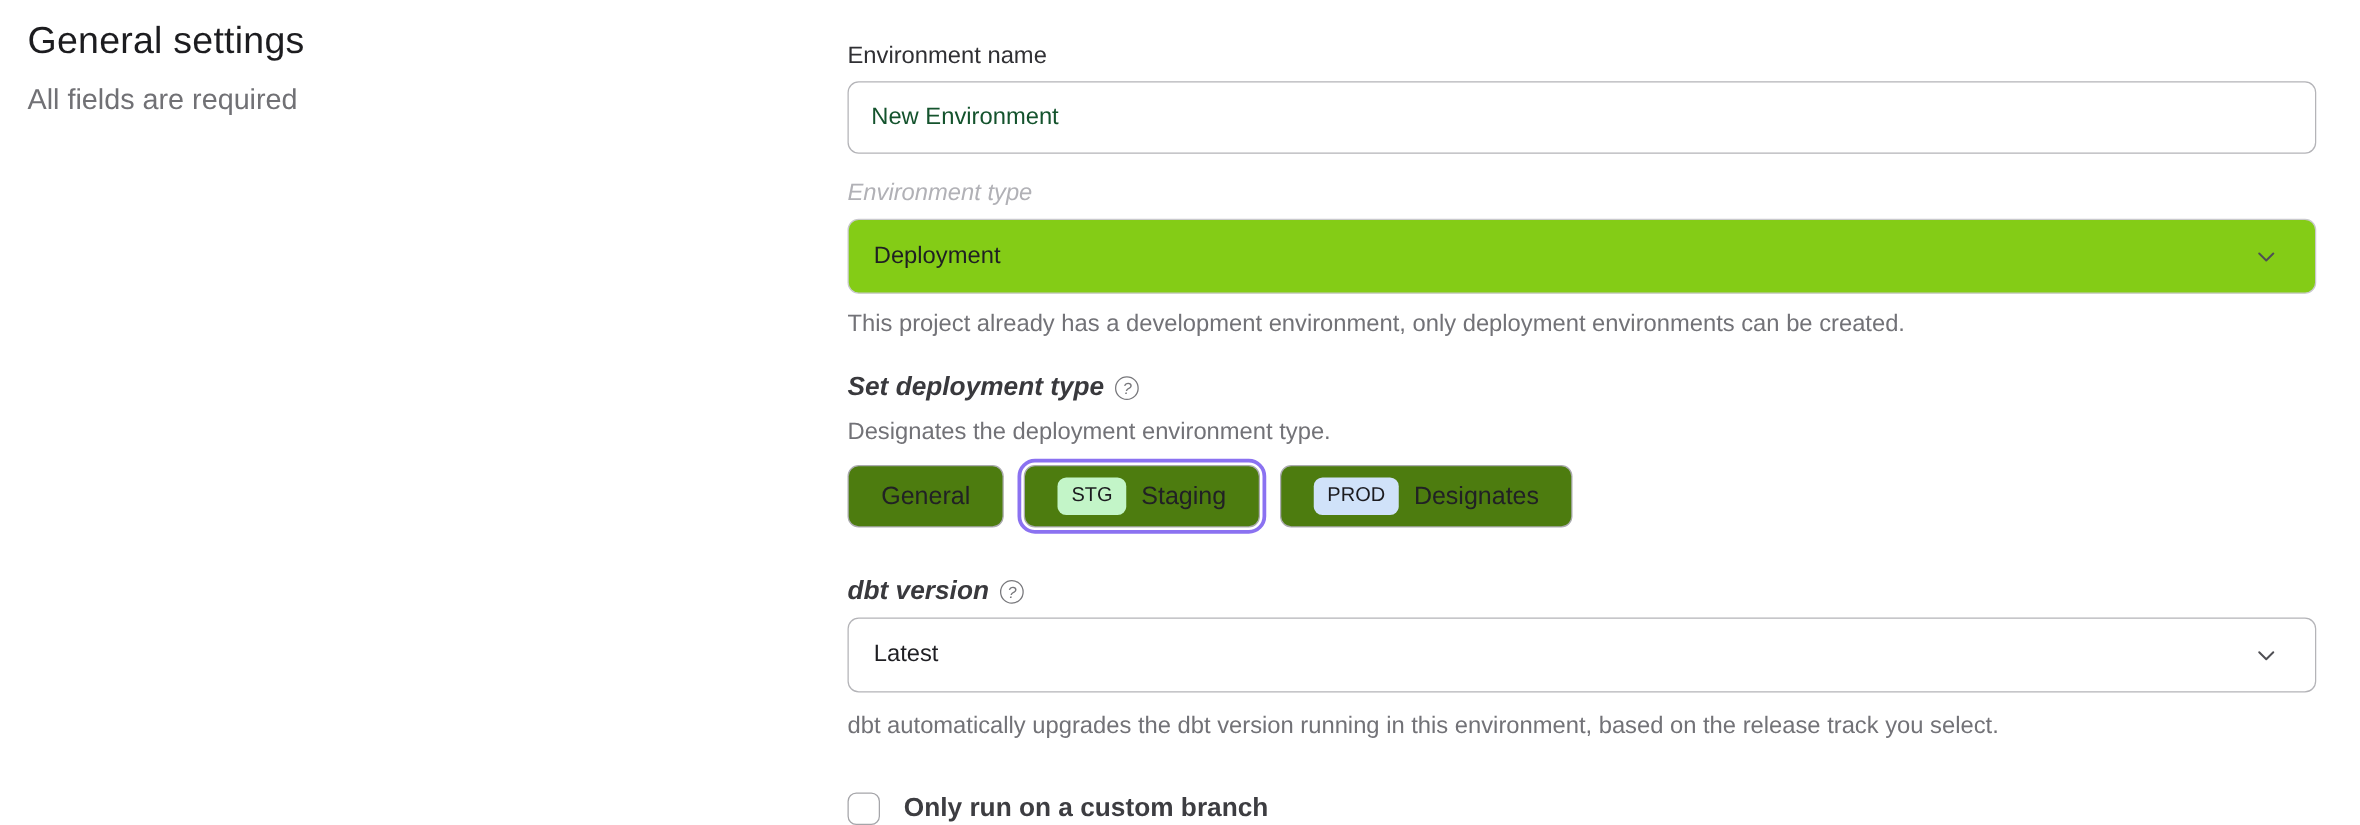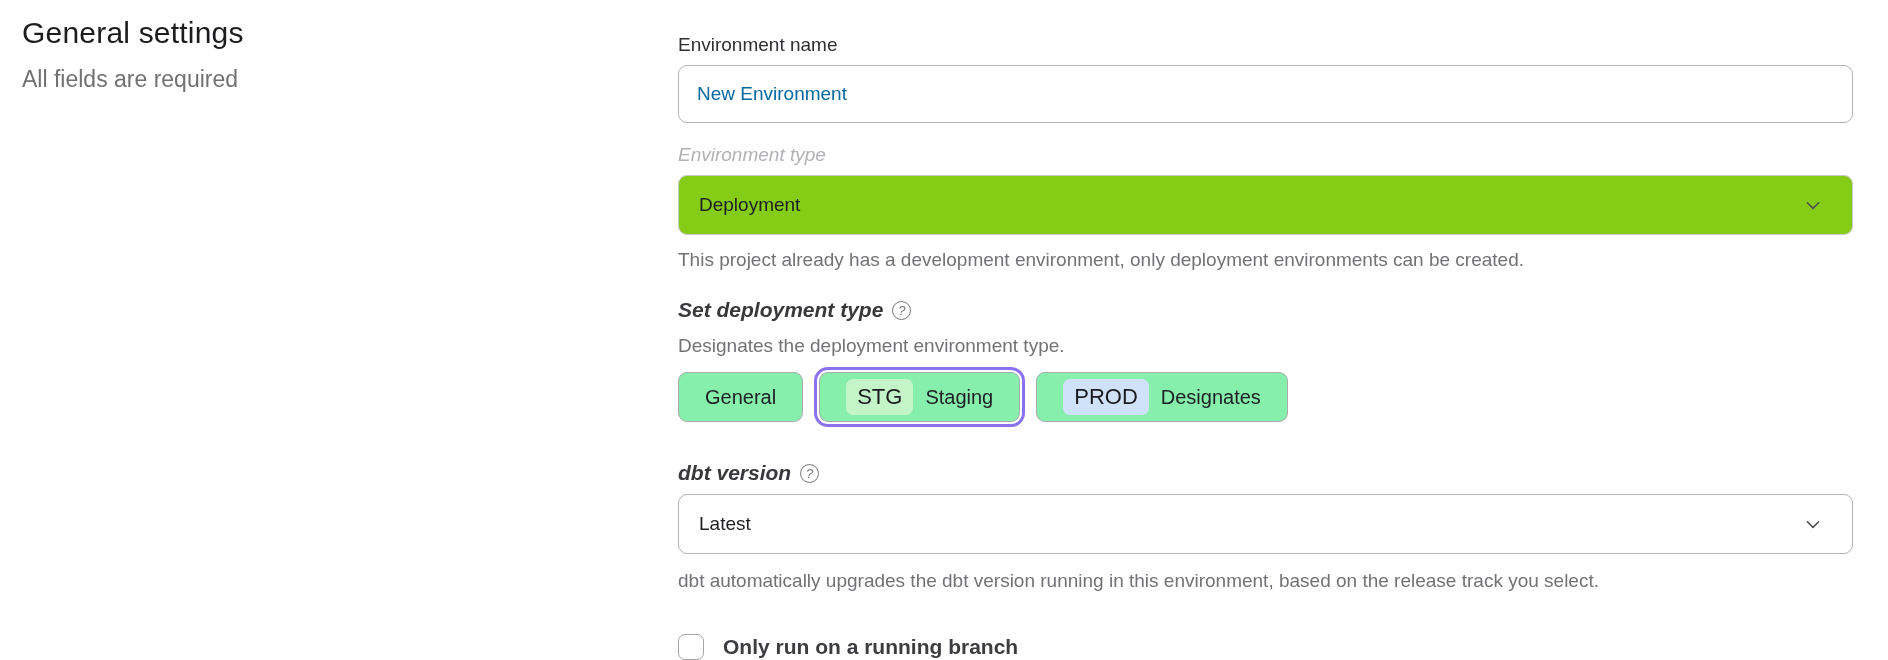--- a/index.html
+++ b/index.html
@@ -12,21 +12,21 @@
   .intro .sub { margin-top: 16px; font-size: 23px; color: #717175; }
 
   
   .form-col { position: absolute; left: 678px; top: 34px; width: 1175px; }
 
   .field-label { font-size: 19px; color: #303034; margin-bottom: 9px; }
   .field-label.disabled { color: #b1b1b6; }
 
   .text-input {
     width: 100%; height: 58px; border: 1px solid #b4b4b8; border-radius: 9px;
-    padding: 0 18px; font-size: 19px; color: #0369a1; background: #ffffff;
+    padding: 0 18px; font-size: 19px; color: #14532d; background: #ffffff;
     font-family: "Liberation Sans", sans-serif; outline: none; display: block;
   }
 
   .select-box {
     width: 100%; height: 60px; border-radius: 9px; display: flex; align-items: center;
     justify-content: space-between; padding: 0 20px; font-size: 19px; cursor: pointer;
   }
   .select-box.disabled { background: #84cc16; border: 1px solid #c9c9cd; }
   .select-box.enabled { background: #ffffff; border: 1px solid #b4b4b8; }
   .select-value { color: #1f1f23; }
@@ -37,27 +37,27 @@
   .section-title-row { display: flex; align-items: center; gap: 9px; font-style: italic; }
   .section-title { font-size: 21px; font-weight: 700; color: #39393d; }
   .q-icon {
     width: 19px; height: 19px; border: 1.5px solid #77777b; border-radius: 50%;
     display: inline-flex; align-items: center; justify-content: center;
     font-size: 13px; color: #77777b; font-weight: 400; line-height: 1;
   }
 
   .seg-row { display: flex; align-items: center; gap: 16px; }
   .seg-btn {
-    height: 50px; background: #86efac; border: 1px solid #ababaf; border-radius: 9px;
+    height: 50px; background: #4d7c0f; border: 1px solid #ababaf; border-radius: 9px;
     display: inline-flex; align-items: center; gap: 12px; padding: 0 26px;
     font-size: 20px; color: #212125; cursor: pointer; font-family: "Liberation Sans", sans-serif;
   }
   .seg-btn.selected { outline: 3px solid #8b72f1; outline-offset: 2px; }
   .badge {
-    display: inline-block; padding: 5px 11px; border-radius: 7px; font-size: 22px;
+    display: inline-block; padding: 5px 11px; border-radius: 7px; font-size: 16px;
     color: #1b1b1f; line-height: 1.2;
   }
   .badge.stg { background: #c3f5c8; }
   .badge.prod { background: #d0e2f9; }
 
   .checkbox-row { display: flex; align-items: center; gap: 19px; }
   .checkbox {
     width: 26px; height: 26px; border: 1.5px solid #a5a5a9; border-radius: 7px;
     background: #ffffff; cursor: pointer; flex: 0 0 auto;
   }
@@ -127,16 +127,16 @@
     <span class="chevron">
       <svg width="18" height="18" viewBox="0 0 16 16">
           <polyline points="3,6 8,11 13,6" fill="none" stroke="#4f4f54" stroke-width="1.4" stroke-linecap="round" stroke-linejoin="round"></polyline>
         </svg>
     </span>
   </div>
   <div class="helper mt-helper2">dbt automatically upgrades the dbt version running in this environment, based on the release track you select.</div>
 
   <div class="checkbox-row mt-check">
     <span class="checkbox"></span>
-    <span class="checkbox-label">Only run on a running branch</span>
+    <span class="checkbox-label">Only run on a custom branch</span>
   </div>
 
 </div>
 
 </body></html>

